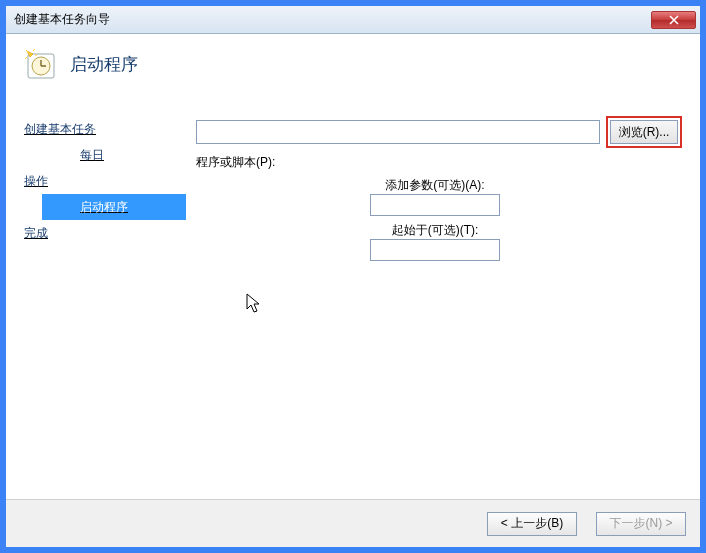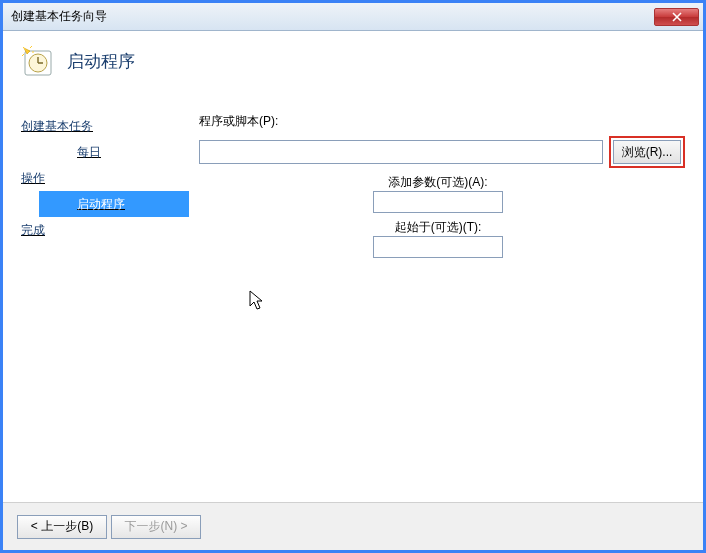--- a/index.html
+++ b/index.html
@@ -8,21 +8,21 @@
     font-family: "Microsoft YaHei", "Segoe UI", Tahoma, sans-serif;
     font-size: 12px;
     background: #fff;
     width: 706px;
     height: 553px;
     overflow: hidden;
   }
   .window {
     width: 706px;
     height: 553px;
-    border: 3px solid #3b82f6;
+    border: 6px solid #3b82f6;
     background: #fff;
     display: flex;
     flex-direction: column;
   }
   .titlebar {
     height: 28px;
     background: linear-gradient(#eef3f8, #d7e4f2);
     border-bottom: 1px solid #a0b5cc;
     display: flex;
     align-items: center;
@@ -156,22 +156,22 @@
     height: 22px;
     pointer-events: none;
   }
 
   .footer {
     height: 48px;
     border-top: 1px solid #d0d0d0;
     background: #f0f0f0;
     display: flex;
     align-items: center;
-    justify-content: flex-start;
-    gap: 4px;
+    justify-content: flex-end;
+    gap: 19px;
     padding: 0 14px;
   }
   .footer-btn {
     min-width: 90px;
     height: 24px;
     border: 1px solid #8a9eb9;
     background: linear-gradient(#fdfdfd, #e6e6e6);
     font-size: 12px;
     cursor: pointer;
     padding: 0 10px;
@@ -213,28 +213,28 @@
       <div class="sidebar-item">创建基本任务</div>
       <div class="sidebar-sub">每日</div>
       <div class="sidebar-item">操作</div>
       <div class="sidebar-sub selected">启动程序</div>
       <div class="sidebar-item">完成</div>
     </div>
 
     <div class="form-area">
 
       <div class="form-row">
-        <span class="form-label">程序或脚本(P):</span>
-      </div>
-      <div class="form-row">
         <input class="script-input" type="text" value="" style="">
         <span class="browse-highlight">
           <button class="browse-btn">浏览(R)...</button>
         </span>
       </div>
+      <div class="form-row">
+        <span class="form-label">程序或脚本(P):</span>
+      </div>
 
       <div class="opt-row">
         <span class="form-label">添加参数(可选)(A):</span>
         <input class="small-input" type="text" value="" style="">
       </div>
 
       <div class="opt-row">
         <span class="form-label">起始于(可选)(T):</span>
         <input class="small-input" type="text" value="" style="">
       </div>

